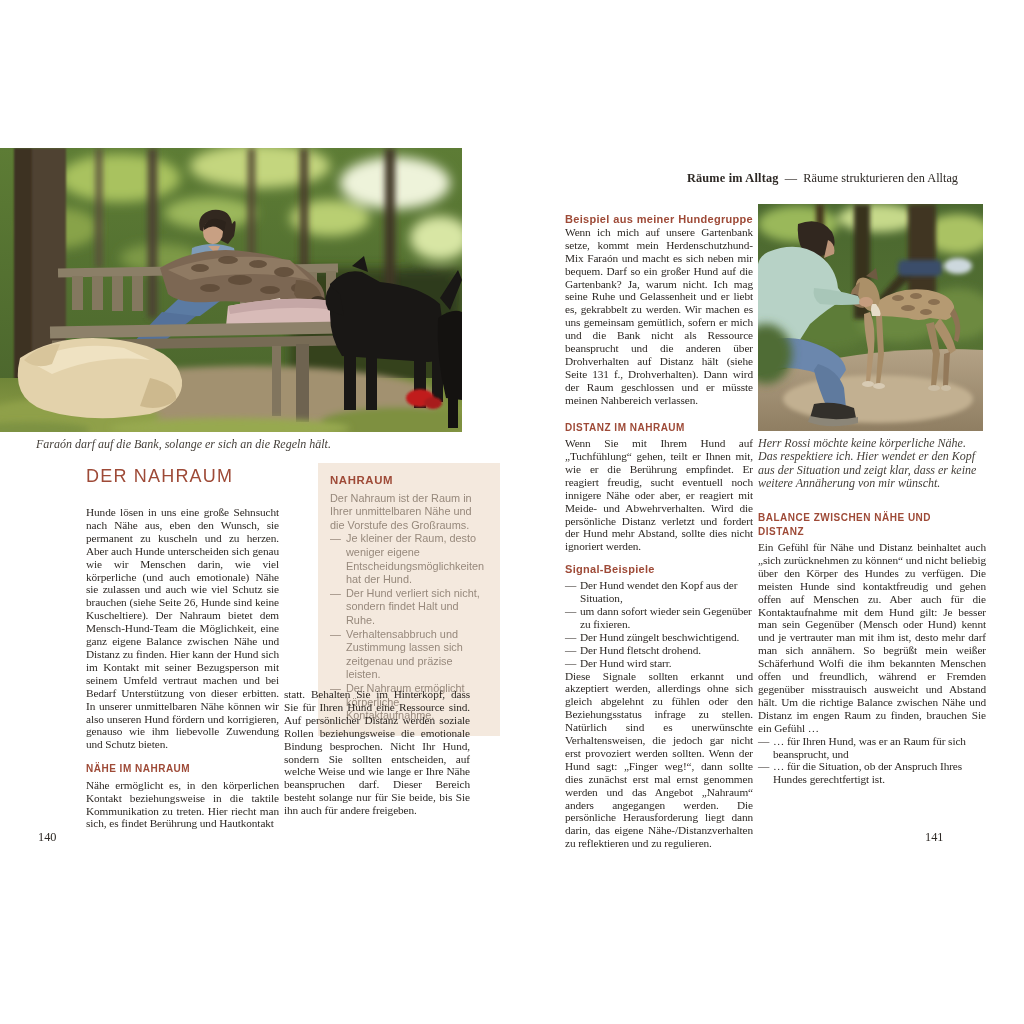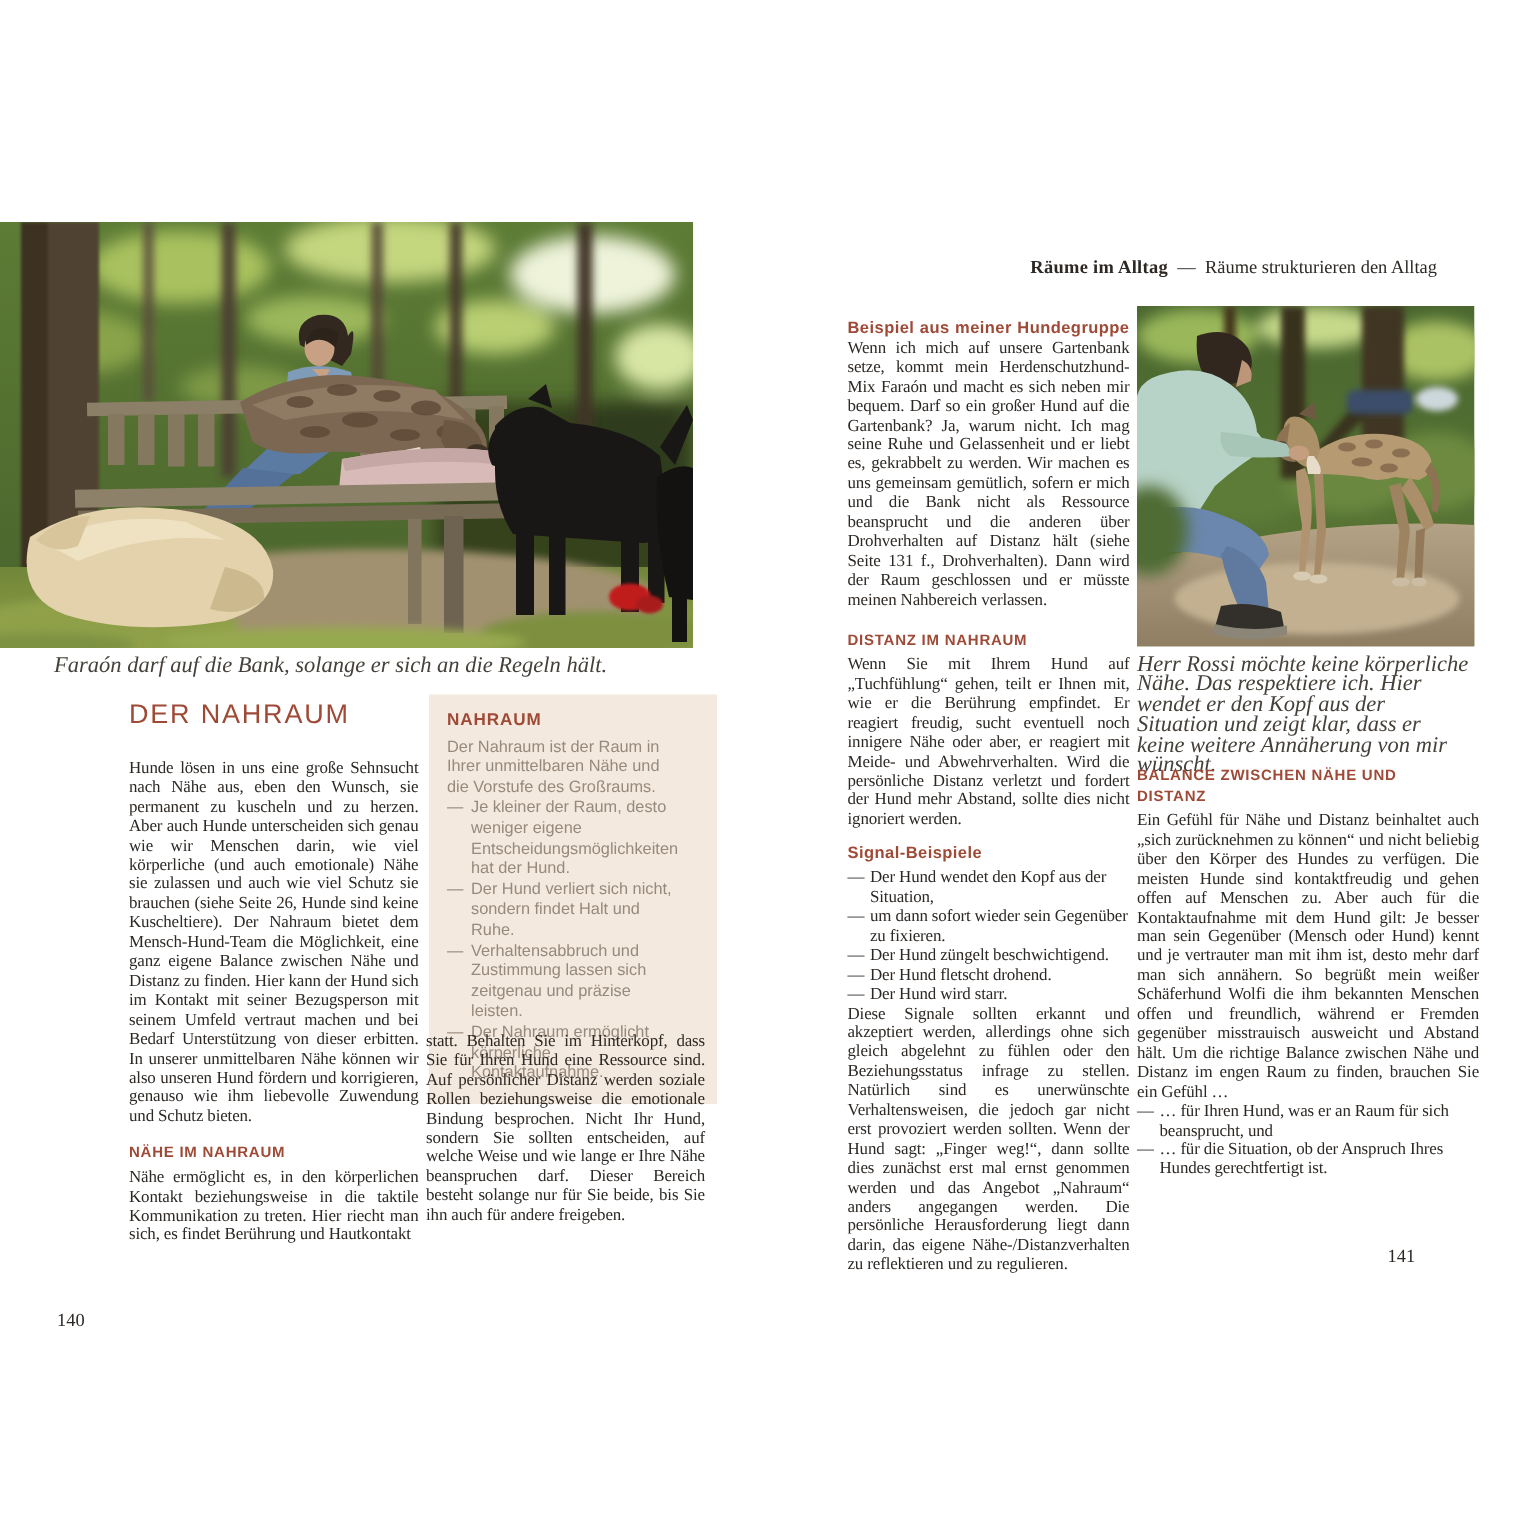--- a/index.html
+++ b/index.html
@@ -33,37 +33,38 @@
   .lead-label{
     font-family:"Liberation Sans","DejaVu Sans",sans-serif;
     font-size:11px;font-weight:bold;color:var(--accent);letter-spacing:0.3px;
   }
   .mini-label{
     font-family:"Liberation Sans","DejaVu Sans",sans-serif;
     font-size:11px;font-weight:bold;color:var(--accent);letter-spacing:0.3px;
     margin:10px 0 3px 0;
   }
   .caption{
-    font-style:italic;font-size:15px;line-height:13.4px;color:var(--caption-text);
+    font-style:italic;font-size:12px;line-height:13.4px;color:var(--caption-text);
     letter-spacing:0px;
   }
   .running-head{font-size:12.3px;color:#2d2824;text-align:right;}
   .running-head b{letter-spacing:0.2px;}
   .pagenum{font-size:12.3px;color:#2d2824;}
   
   ul.dash-list{list-style:none;margin:0;padding:0;}
   ul.dash-list li{position:relative;padding-left:15px;text-align:left;}
   ul.dash-list li::before{content:"\2014";position:absolute;left:0;top:0;}
   
   .info-box{
     background:var(--box-bg);
     font-family:"Liberation Sans","DejaVu Sans",sans-serif;
     color:var(--box-text);
     font-size:10.9px;line-height:13.6px;
-    padding:11px 22px 13px 12px;
+    padding:11px 12px 13px 12px;
+    margin-left:32px;
   }
   .info-box .box-title{
     font-weight:bold;color:var(--accent);font-size:11.4px;letter-spacing:0.6px;
     margin-bottom:4px;
   }
   .info-box p{margin:0;}
   .info-box ul.dash-list li{padding-left:16px;}
   .photo{display:block;}
 </style>
 </head>
@@ -230,21 +231,21 @@
     <ul class="dash-list">
       <li>Je kleiner der Raum, desto weniger eigene Entscheidungsmöglichkeiten hat der Hund.</li>
       <li>Der Hund verliert sich nicht, sondern findet Halt und Ruhe.</li>
       <li>Verhaltensabbruch und Zustimmung lassen sich zeitgenau und präzise leisten.</li>
       <li>Der Nahraum ermöglicht körperliche Kontaktaufnahme.</li>
     </ul>
   </div>
 
   <div class="abs body-text" style="left:284px;top:688px;width:186px;">statt. Behalten Sie im Hinterkopf, dass Sie für Ihren Hund eine Ressource sind. Auf persönlicher Distanz werden soziale Rollen beziehungsweise die emotionale Bindung besprochen. Nicht Ihr Hund, sondern Sie sollten entscheiden, auf welche Weise und wie lange er Ihre Nähe beanspruchen darf. Dieser Bereich besteht solange nur für Sie beide, bis Sie ihn auch für andere freigeben.</div>
 
-  <div class="abs pagenum" style="left:38px;top:830px;margin-top:43px;">140</div>
+  <div class="abs pagenum" style="left:38px;top:830px;">140</div>
 
   <div class="abs running-head" style="left:558px;top:171px;width:400px;">
     <b>Räume im Alltag</b>
     <span>&nbsp;</span><span>—</span><span>&nbsp;&nbsp;</span><span>Räume strukturieren den Alltag</span>
   </div>
 
   <div class="abs body-text" style="left:565px;top:203px;width:188px;margin-top:10px;">
     <p>
       <span class="lead-label">Beispiel aus meiner Hundegruppe</span>
       <span>Wenn ich mich auf unsere Gartenbank setze, kommt mein Herdenschutzhund-Mix Faraón und macht es sich neben mir bequem. Darf so ein großer Hund auf die Gartenbank? Ja, warum nicht. Ich mag seine Ruhe und Gelassenheit und er liebt es, gekrabbelt zu werden. Wir machen es uns gemeinsam gemütlich, sofern er mich und die Bank nicht als Ressource beansprucht und die anderen über Drohverhalten auf Distanz hält (siehe Seite 131 f., Drohverhalten). Dann wird der Raum geschlossen und er müsste meinen Nahbereich verlassen.</span>

